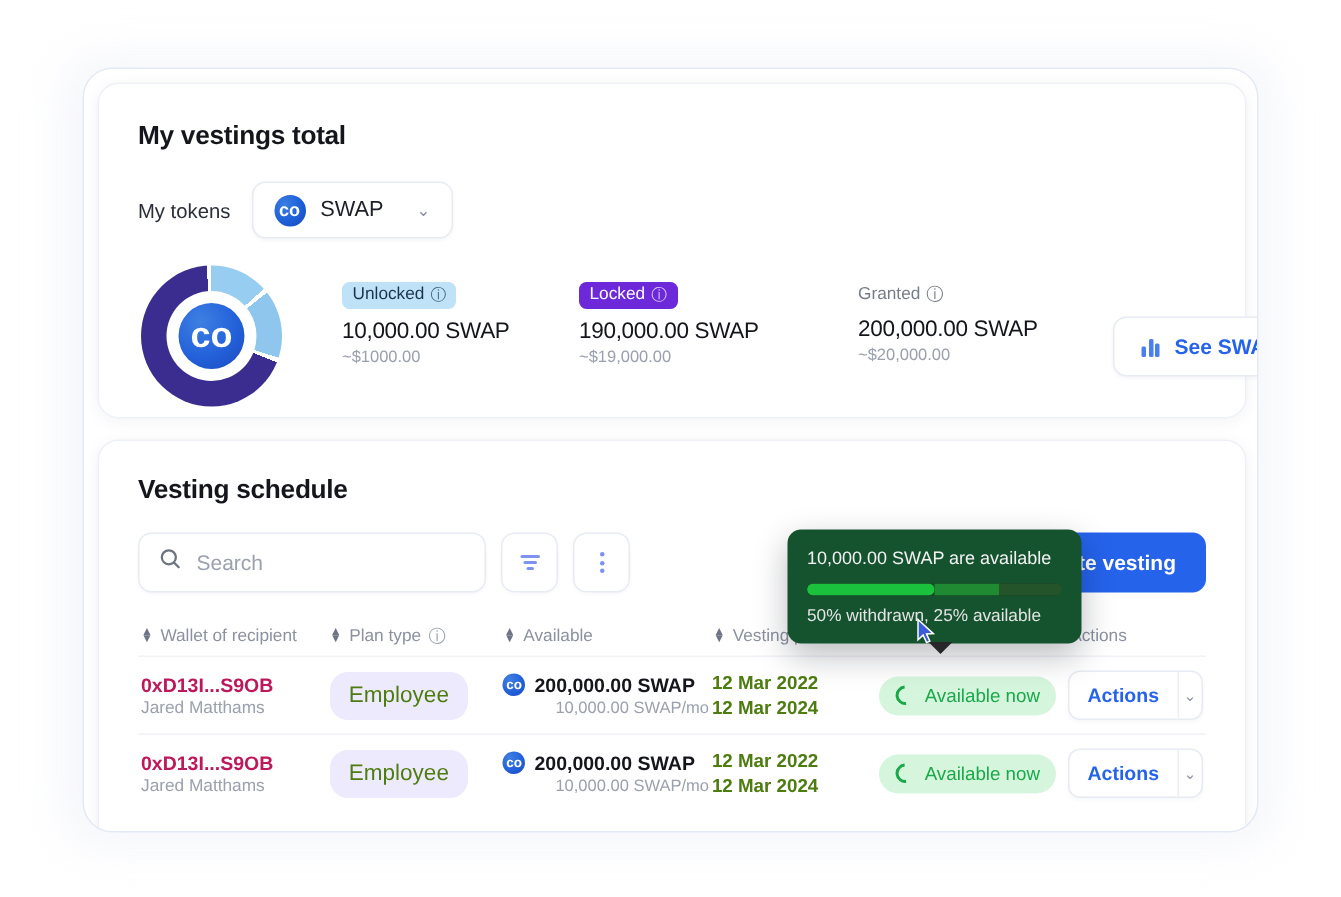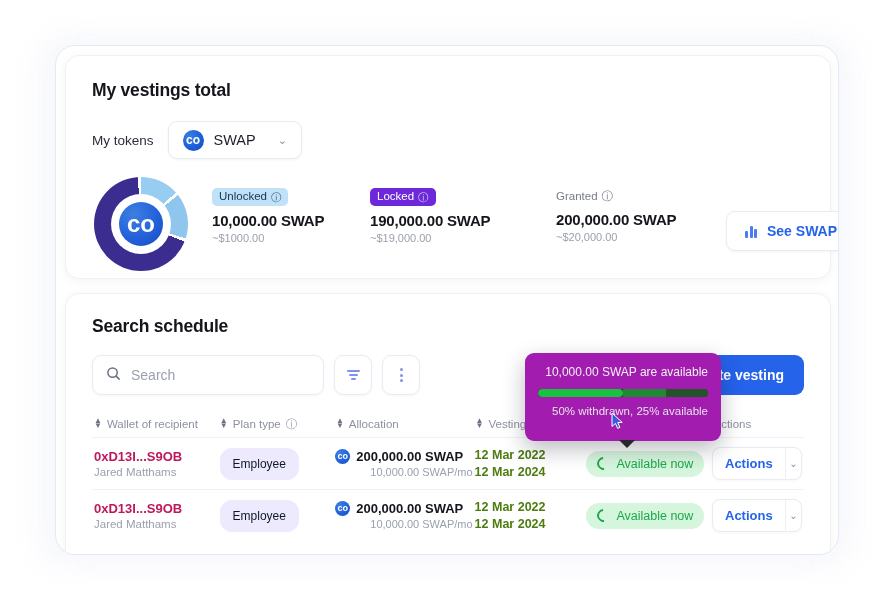--- a/index.html
+++ b/index.html
@@ -83,33 +83,33 @@
   }
   .donut-logo {
     width: 44px; height: 44px; border-radius: 50%;
     background: radial-gradient(circle at 33% 28%, #3e7fe2 0%, #2361da 55%, #1a49bb 100%);
     display: flex; align-items: center; justify-content: center;
     color: #fff; font-size: 24px; font-weight: 700; line-height: 1;
   }
 
   .stat-cols { display: flex; flex: 1 1 auto; padding-left: 24px; padding-top: 9px; gap: 0; }
   .stat { min-width: 0; }
-  .stat.unlocked { width: 158px; }
+  .stat.unlocked { width: 158px; margin-left: 16px; }
   .stat.locked { width: 166px; }
   .stat.granted { width: 170px; margin-left: 20px; }
   .chip {
     display: inline-flex; align-items: center; gap: 4px;
     height: 18px; padding: 0 7px; border-radius: 5px;
     font-size: 11.5px; font-weight: 500; line-height: 1;
   }
   .chip.blue { background: #bfe2f8; color: #19354c; }
   .chip.purple { background: #6d28d9; color: #ffffff; }
   .chip .q { opacity: .75; font-size: 10.5px; }
   .chip-plain { font-size: 11.5px; color: #767c8b; display: inline-flex; align-items: center; gap: 4px; height: 18px;}
-  .stat-value { font-size: 15px; font-weight: 700; color: #14161c; margin-top: 6px; letter-spacing: -.2px; white-space: nowrap; }
+  .stat-value { font-size: 15px; font-weight: 400; color: #14161c; margin-top: 6px; letter-spacing: -.2px; white-space: nowrap; }
   .stat-sub { font-size: 11px; color: #9aa0ae; margin-top: 3px; }
 
   .info-col { margin-left: auto; text-align: right; padding-top: 2px; }
   .info-q { font-size: 12.5px; color: #4c5160; }
   .profile-btn {
     margin-top: 9px;
     display: inline-flex; align-items: center; gap: 10px;
     height: 40px; padding: 0 18px;
     border: 1px solid #e7ebf3; border-radius: 9px; background: #fff;
     box-shadow: 0 1px 3px rgba(25,40,90,.05);
@@ -171,21 +171,21 @@
 
   .trow {
     display: flex; align-items: center; height: 52px; padding: 0 2px;
     border-top: 1px solid #f0f2f7;
   }
   .wallet { font-size: 13px; font-weight: 700; color: #be185d; }
   .person { font-size: 11.5px; color: #9aa0ae; margin-top: 2px; }
   .plan-pill {
     display: inline-flex; align-items: center; justify-content: center;
     height: 24px; padding: 16px 13px; border-radius: 12px;
-    background: #eeeafd; color: #0f172a; font-size: 12px;
+    background: #eeeafd; color: #4d7c0f; font-size: 15px;
   }
   .alloc-line { display: flex; align-items: center; gap: 6px; }
   .alloc-mark {
     width: 15px; height: 15px; border-radius: 50%;
     background: radial-gradient(circle at 32% 28%, #3e7fe2 0%, #2361da 55%, #1a49bb 100%);
     display: flex; align-items: center; justify-content: center;
     color: #fff; font-size: 9px; font-weight: 700; line-height: 1;
   }
   .alloc-main { font-size: 13px; font-weight: 700; color: #14161c; }
   .alloc-sub { font-size: 11px; color: #9aa0ae; margin-top: 2px; text-align: right; padding-right: 2px; }
@@ -201,24 +201,23 @@
     transform: rotate(40deg);
   }
   .actions-group { display: flex; align-items: stretch; border: 1px solid #e7ebf3; border-radius: 8px; overflow: hidden; background: #fff;
     box-shadow: 0 1px 3px rgba(25,40,90,.04); }
   .actions-main { padding: 0 12px; height: 31px; display: flex; align-items: center; font-size: 13px; font-weight: 700; color: #2563eb; cursor: pointer; }
   .actions-caret { width: 25px; height: 31px; display: flex; align-items: center; justify-content: center; border-left: 1px solid #eceff5; color: #8a90a0; font-size: 10px; cursor: pointer; }
 
   
   .tooltip {
     position: absolute; left: 525px; top: 353px; width: 196px;
-    background: #a21caf; border-radius: 9px; padding: 11px 13px 24px 13px;
+    background: #14532d; border-radius: 9px; padding: 11px 13px 12px 13px;
     box-shadow: 0 8px 22px rgba(10,14,30,.28);
     z-index: 40;
-    text-align: right;
   }
   .tooltip-text { color: #f1f1f3; font-size: 12px; line-height: 1.35; }
   .tip-bar { margin-top: 9px; height: 8px; border-radius: 4px; background: #1f3d22; display: flex; overflow: hidden; }
   .tip-seg1 { background: #19c13c; border-radius: 4px; }
   .tip-seg2 { background: #1f8a32; }
   .tip-seg3 { background: #24542a; }
   .tooltip-note { color: #e4e4e7; font-size: 11.5px; margin-top: 8px; }
   .tip-arrow {
     position: absolute; left: 94px; bottom: -7px; width: 0; height: 0;
     border-left: 8px solid transparent; border-right: 8px solid transparent;
@@ -298,21 +297,21 @@
                   <span>See SWAP token profile</span>
                 </div>
               </div>
             </div>
           </div>
         </div>
       </div>
 
       <div class="card" id="card-schedule">
         <div class="sched-inner">
-          <div class="card-title">Search schedule</div>
+          <div class="card-title">Vesting schedule</div>
 
           <div class="toolbar">
             <div class="search-box">
               <span>
                 <svg width="15" height="15" viewBox="0 0 16 16" fill="none">
                   <circle cx="7" cy="7" r="5" stroke="#6b7280" stroke-width="1.6"></circle>
                   <line x1="10.8" y1="10.8" x2="14" y2="14" stroke="#6b7280" stroke-width="1.6" stroke-linecap="round"></line>
                 </svg>
               </span>
               <input class="search-input" type="text" placeholder="Search" style="">
@@ -353,21 +352,21 @@
                 <span class="sort-ico">▲<br>▼</span>
                 <span>Wallet of recipient</span>
               </div>
               <div class="th col2">
                 <span class="sort-ico">▲<br>▼</span>
                 <span>Plan type</span>
                 <span style="color:#9aa0ae">ⓘ</span>
               </div>
               <div class="th col3">
                 <span class="sort-ico">▲<br>▼</span>
-                <span>Allocation</span>
+                <span>Available</span>
               </div>
               <div class="th col4">
                 <span class="sort-ico">▲<br>▼</span>
                 <span>Vesting period</span>
               </div>
               <div class="th col5">
                 <span>Status</span>
               </div>
               <div class="th col6">
                 <span>Actions</span>

